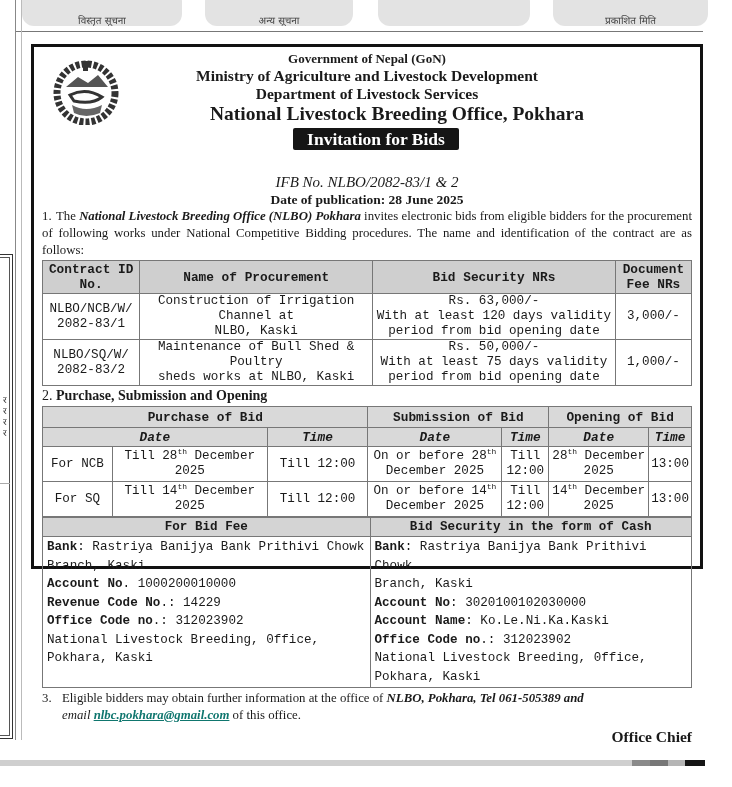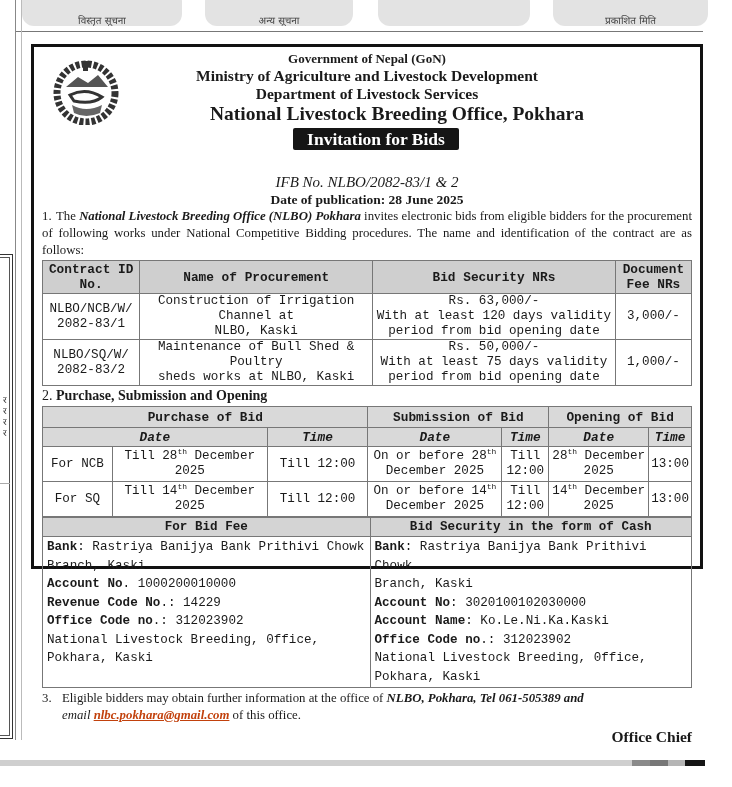--- a/index.html
+++ b/index.html
@@ -60,21 +60,21 @@
   .sec2 .n { font-weight:normal; display:inline-block; width:14px; }
   .t2 th { background:#d9d9d9; height:20px; font-size:12.8px; }
   .t2 th.it { font-style:italic; height:18px; }
   .t2 td { height:34px; }
   sup { font-size:8px; line-height:0;margin-top:48px; }
   .t3 th { background:#d4d4d4; height:18px; }
   .t3 td { text-align:left; vertical-align:top; padding:1px 4px; line-height:18.5px; font-size:12.6px; height:auto; }
   .sec3 { font-size:12.8px; line-height:17px; margin-top:2px; text-align:justify; }
   .sec3 .n { display:inline-block; width:20px; }
   .sec3 .indent { padding-left:20px; display:block; }
-  .link { font-weight:bold; font-style:italic; text-decoration:underline; color:#c2410c; }
+  .link { font-weight:bold; font-style:italic; text-decoration:underline; color:#0f766e; }
   .signoff { text-align:right; font-weight:bold; font-size:15.5px; margin-top:4px; }
 
   
   .bottom-bar { position:absolute; left:0; top:760px; width:705px; height:6px; background:#cfcfcf; }
   .bb-seg { position:absolute; top:760px; height:6px; }
 </style>
 </head>
 <body>
 
 <div class="tabs">

